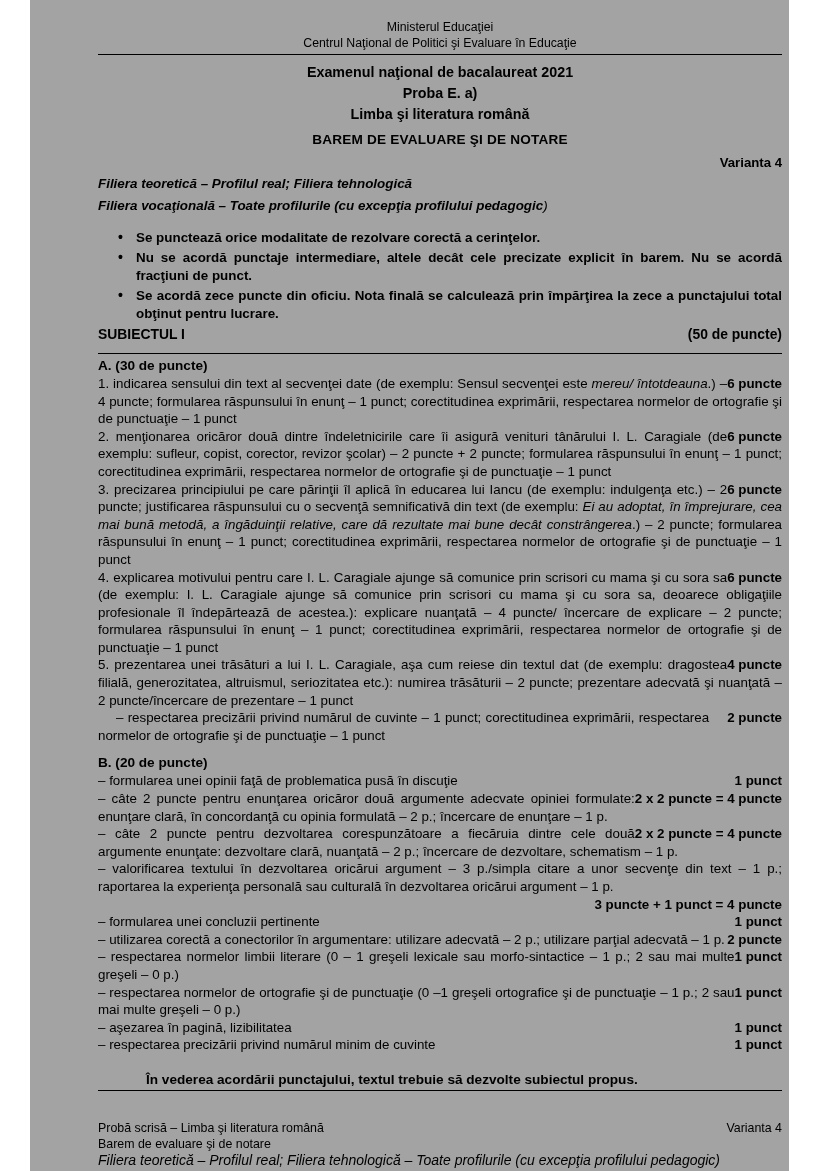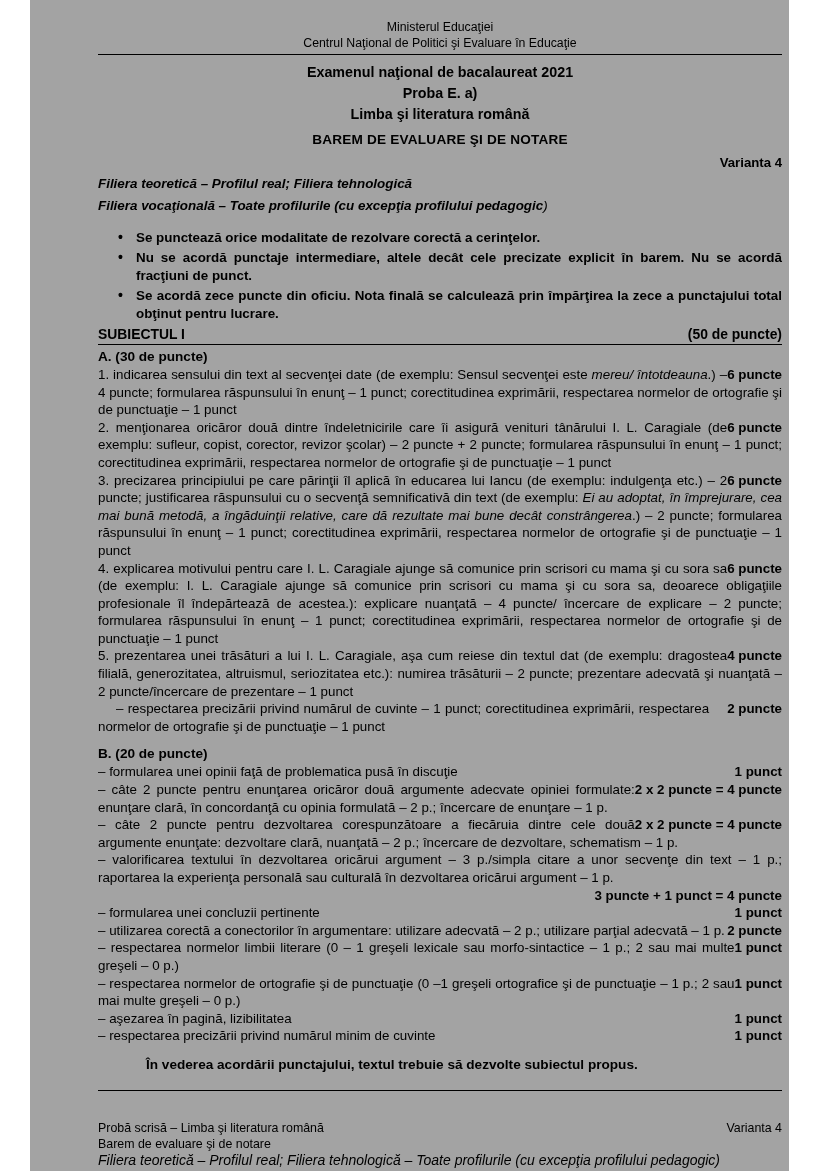--- a/index.html
+++ b/index.html
@@ -96,21 +96,21 @@
   
   .subiect-bar {
     display: flex;
     justify-content: space-between;
     align-items: baseline;
     font-weight: bold;
     font-size: 13.9px;
     line-height: 18px;
     border-bottom: 1.4px solid #000;
     margin-top: 0;
-    padding-bottom: 1px;
+    padding-bottom: 10px;
   }
   .sub-label { font-weight: bold; }
   .sub-points { font-weight: bold; }
 
   .group-head {
     font-weight: bold;
     font-size: 13.6px;
     line-height: 19px;
     margin-top: 2px;
   }
@@ -141,21 +141,21 @@
     float: right;
     font-weight: bold;
     white-space: nowrap;
   }
   .clr { clear: both; }
 
   .final-note {
     font-weight: bold;
     font-size: 13.6px;
     line-height: 19px;
-    margin-top: 10px;
+    margin-top: 16px;
     padding-left: 48px;
   }
 
   
   .footer {
     position: absolute;
     left: 68px;
     top: 1090px;
     width: 684px;
   }

